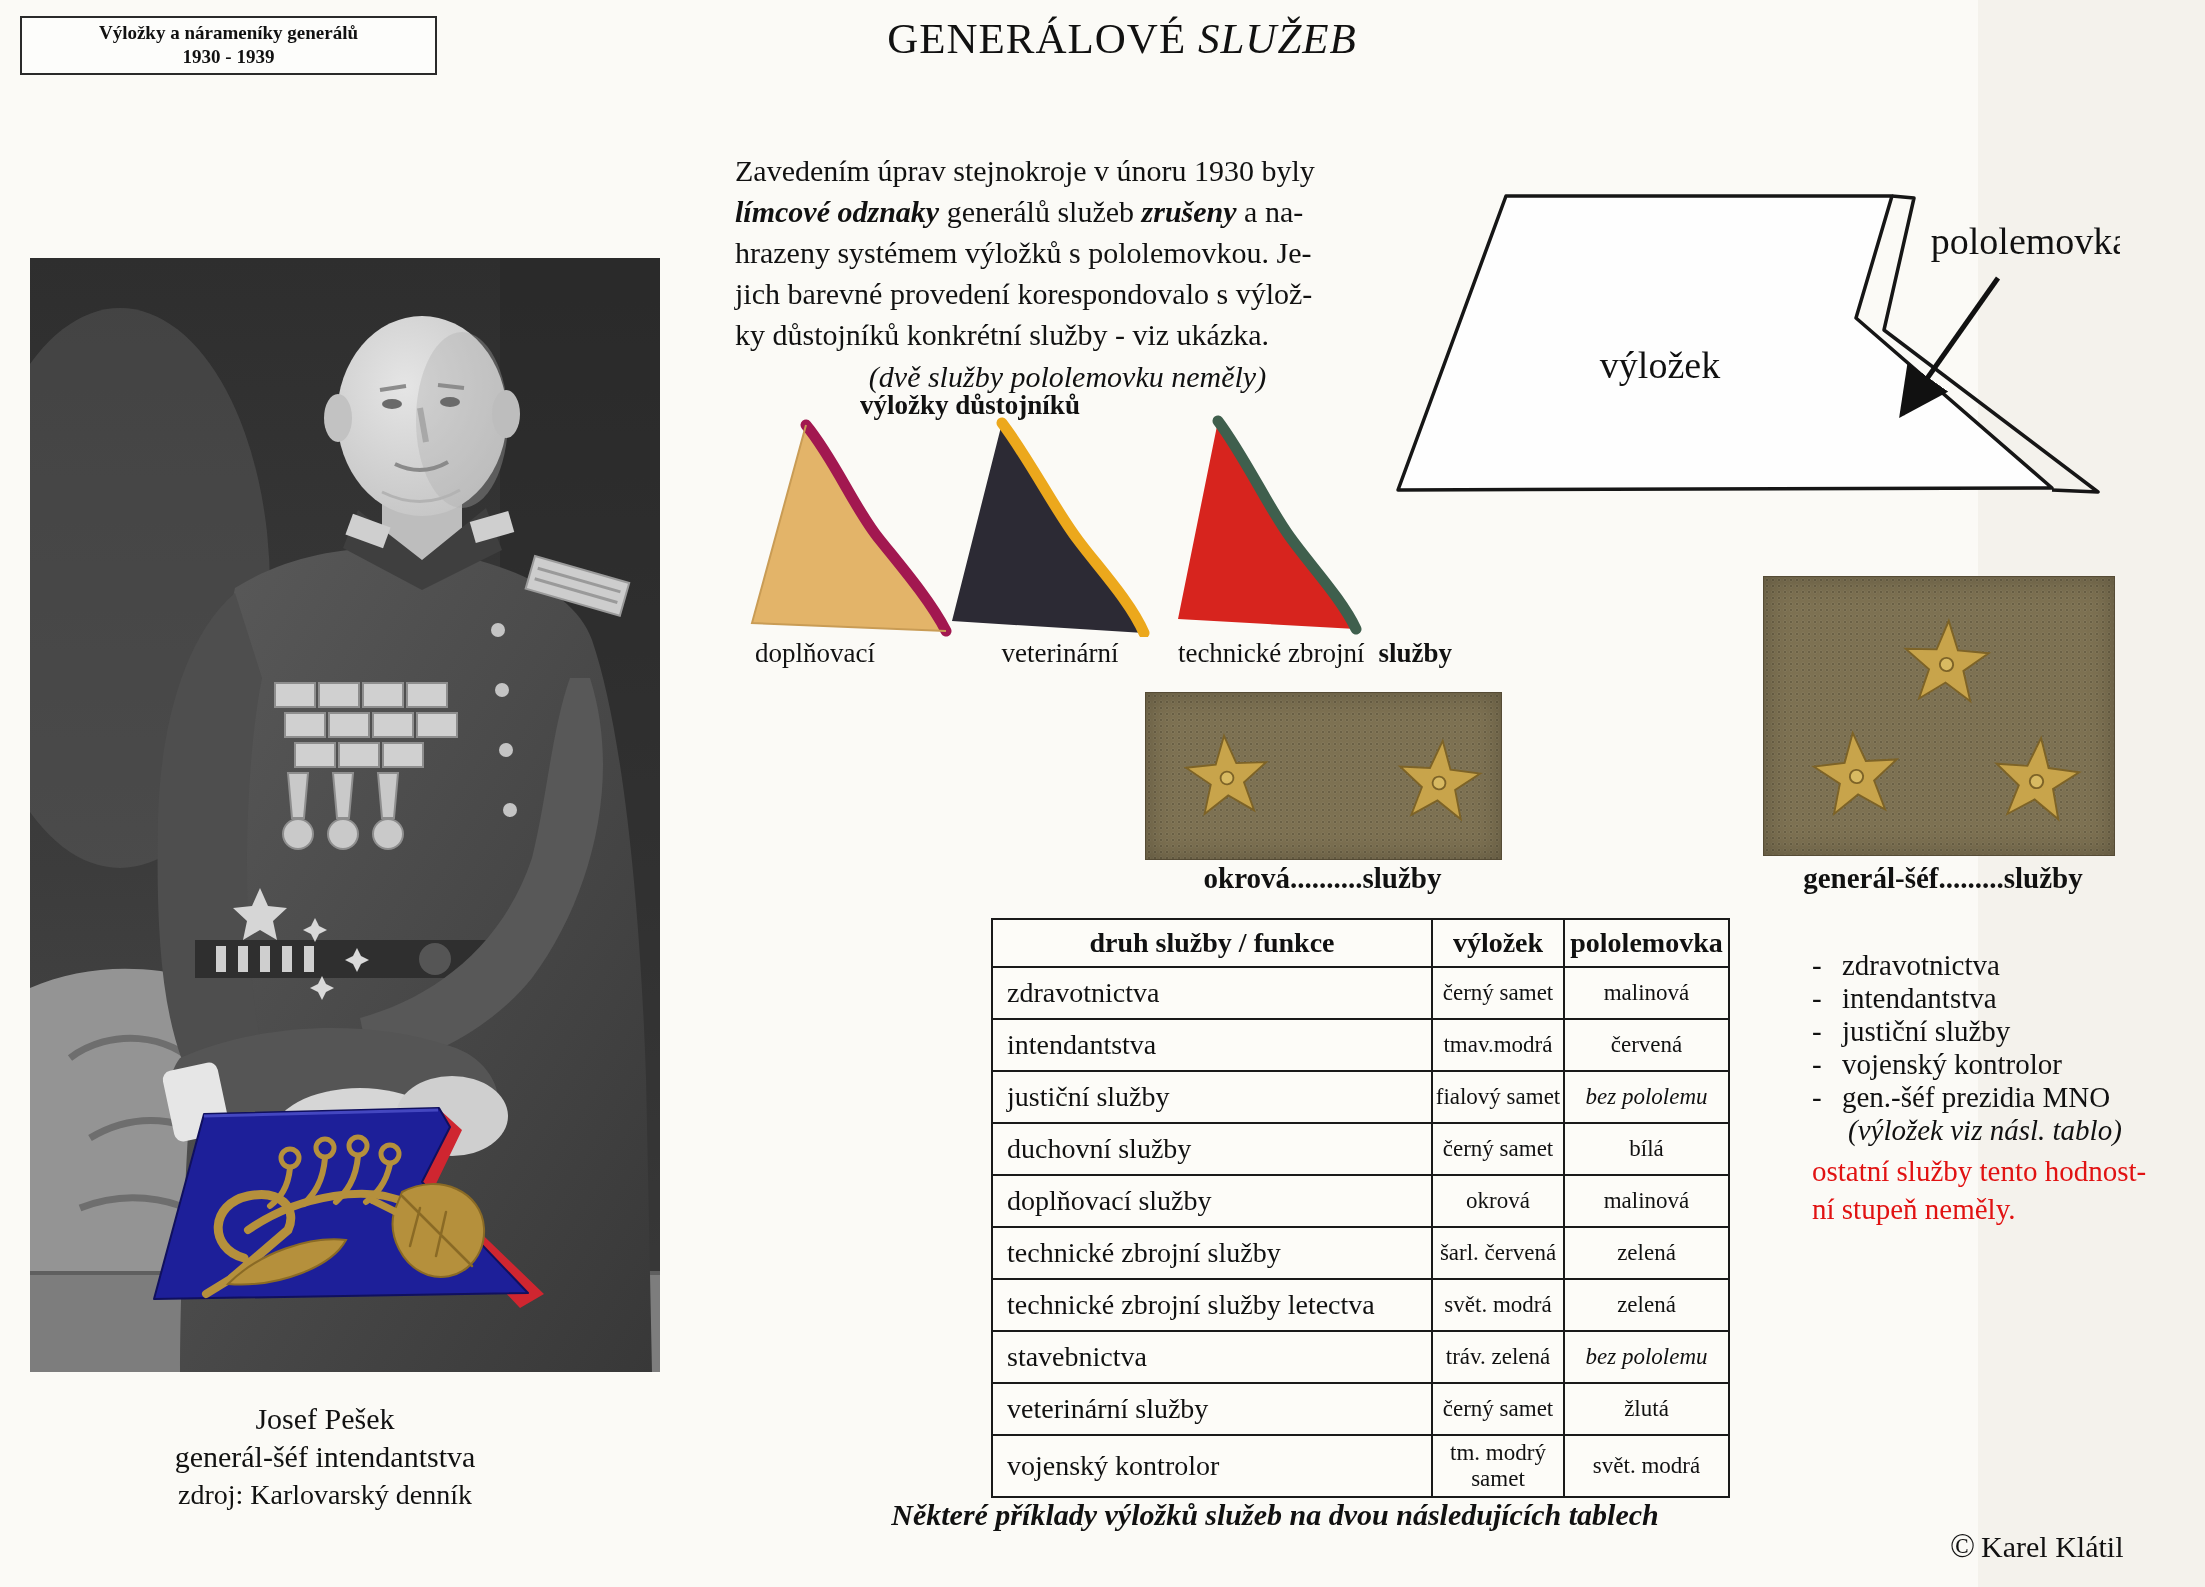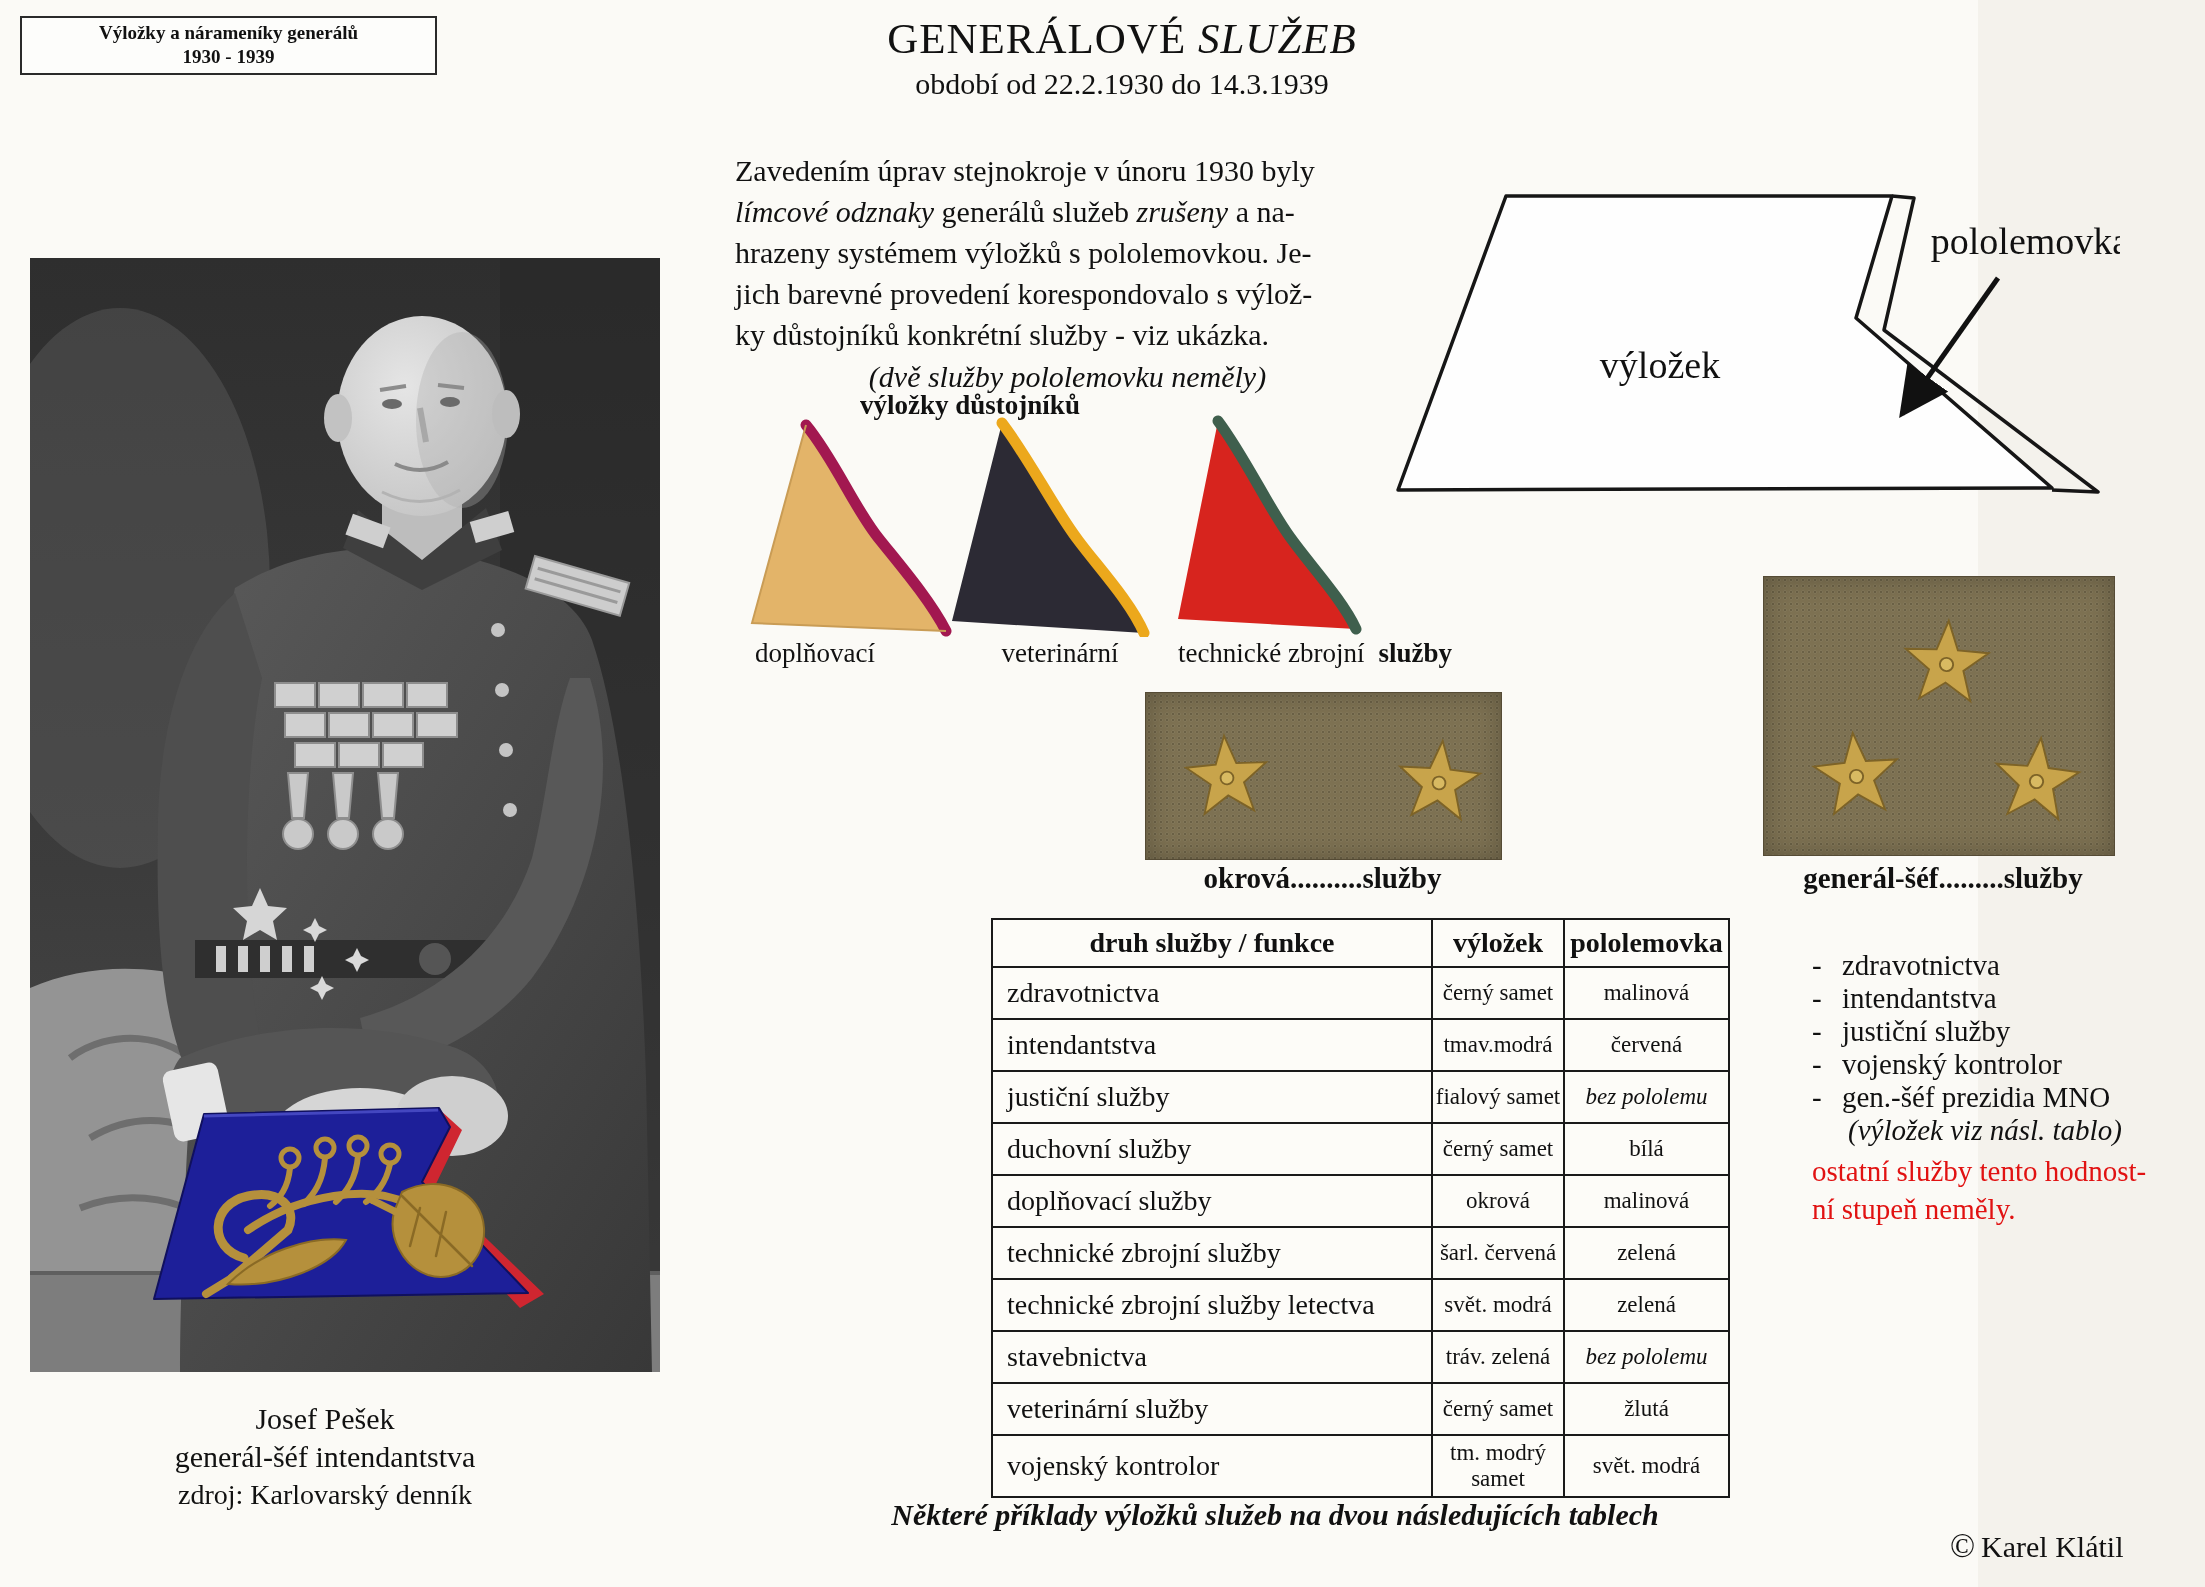--- a/index.html
+++ b/index.html
@@ -16,21 +16,21 @@
   
   .title-wrap{left:672px;top:14px;width:900px;text-align:center;}
   .title-main{font-size:43px;letter-spacing:1px;}
   .title-main .it{font-style:italic;}
   .title-sub{font-size:30px;margin-top:4px;}
   .title-ref{font-size:24px;margin-top:3px;}
 
   
   .intro{left:735px;top:150px;width:665px;font-size:30px;line-height:41px;}
   .intro .ln{white-space:nowrap;}
-  .intro .bi{font-weight:normal;font-style:italic;}
+  .intro .bi{font-weight:bold;font-style:italic;}
   .intro .note{text-align:center;font-style:italic;font-size:30px;margin-top:1px;}
 
   
   .patch-heading{left:820px;top:390px;width:300px;text-align:center;font-weight:bold;font-size:27px;}
   .patch-label{font-size:27px;}
   .lbl-1{left:755px;top:638px;width:190px;text-align:left;}
   .lbl-2{left:965px;top:638px;width:190px;text-align:center;}
   .lbl-3{left:1165px;top:638px;width:300px;text-align:center;}
   .lbl-3 .bold-suffix{font-weight:bold;margin-left:14px;}
 
@@ -79,21 +79,20 @@
   <div class="abs hdr-box">
     <div>Výložky a nárameníky generálů</div>
     <div>1930 - 1939</div>
   </div>
 
   <div class="abs title-wrap">
     <div class="title-main">
       <span>GENERÁLOVÉ</span>
       <span class="it">SLUŽEB</span>
     </div>
-    <div class="title-sub">období od 22.2.1930 do 14.3.1939</div>
   </div>
 
   <svg class="abs" style="left:30px;top:258px;" width="630" height="1114" viewBox="0 0 630 1114">
     <defs>
       <linearGradient id="pbg" x1="0" y1="0" x2="0" y2="1">
         <stop offset="0" stop-color="#2e2e2e"></stop>
           <stop offset="0.55" stop-color="#3c3c3c"></stop>
           <stop offset="1" stop-color="#4c4c4c"></stop>
       </linearGradient>
       <radialGradient id="phead" cx="0.4" cy="0.35" r="0.95">

